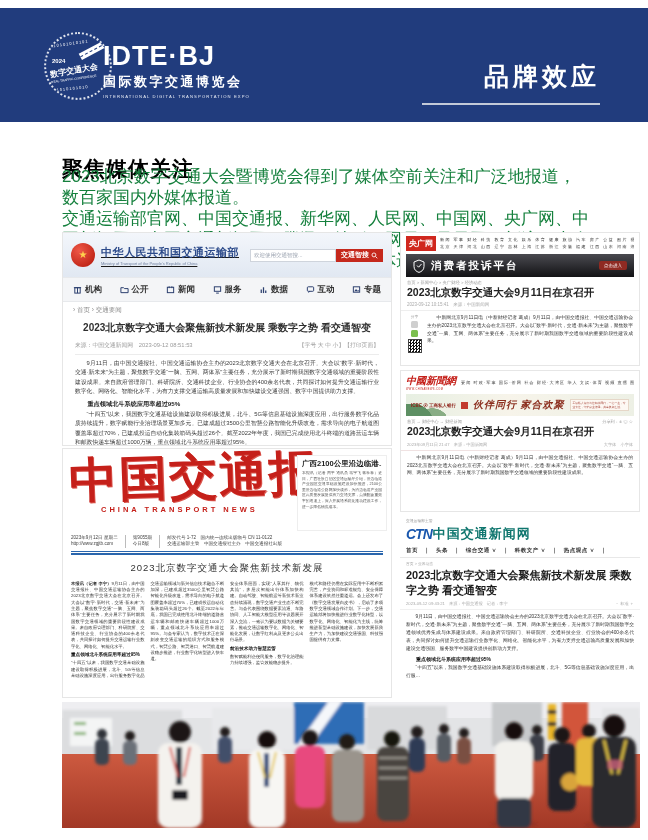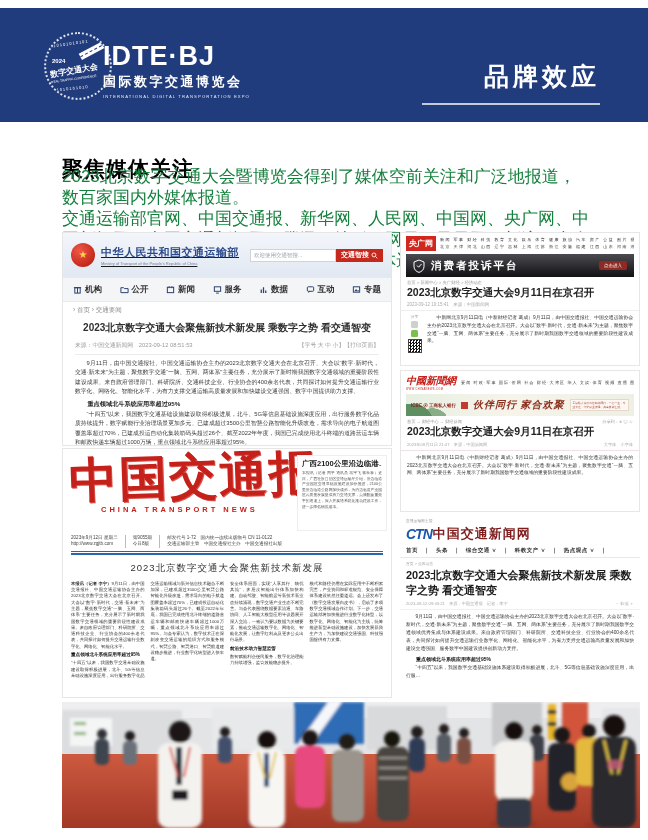--- a/index.html
+++ b/index.html
@@ -109,21 +109,21 @@
   .ad-note{font-size:2.8px;line-height:4px;color:#a23a2e;width:58px;background:#fdf8f3;border:1px solid #e6d7c8;padding:1px 2px;}
   .cnews-bc{display:flex;justify-content:space-between;font-size:4.2px;color:#999;padding:3px 6px 1px;}
   .cnews-hl{font-size:10.5px;font-weight:bold;color:#222;padding:0 6px;}
   .cnews-meta{display:flex;justify-content:space-between;font-size:4.2px;color:#aaa;padding:3px 6px;border-bottom:1px solid #f0e2e2;}
   .cnews-body{font-size:4.8px;line-height:7.6px;color:#333;text-align:justify;text-indent:2em;padding:3px 6px 0;}
   
   .ctn{left:400px;top:516px;width:240px;height:184px;border:0;}
   .ctn-note{font-size:3.8px;color:#999;padding:2px 6px 0;}
   .ctn-logo{padding:2px 6px 0;display:flex;align-items:center;gap:1px;}
   .ctn-en{font-size:14px;font-weight:900;font-style:italic;color:#1a57ad;letter-spacing:-1px;}
-  .ctn-cn{font-size:13px;font-weight:900;color:#7f1d1d;letter-spacing:1px;}
+  .ctn-cn{font-size:13px;font-weight:900;color:#0f766e;letter-spacing:1px;}
   .ctn-nav{font-size:5.5px;color:#333;font-weight:bold;padding:4px 6px 3px;border-bottom:1px solid #e8e8e8;letter-spacing:.5px;}
   .ctn-bc{font-size:3.8px;color:#aaa;padding:3px 6px 0;}
   .ctn-hl{font-size:11px;font-weight:bold;color:#1c1c1c;line-height:15px;padding:2px 6px 0;}
   .ctn-meta{display:flex;justify-content:space-between;font-size:4.2px;color:#aaa;padding:3px 6px;border-bottom:1px solid #f0f0f0;}
   .ctn-body{font-size:4.8px;line-height:8px;color:#333;text-align:justify;padding:3px 6px 0;}
   .ctn-body p{margin:0 0 2px;text-indent:2em;}
   .ctn-sub{font-size:5px;font-weight:bold;color:#111;text-indent:2em;margin:2px 0 1px;}
   
   .photo{position:absolute;left:62px;top:702px;width:578px;height:126px;overflow:hidden;}
   .photo svg{display:block;}

